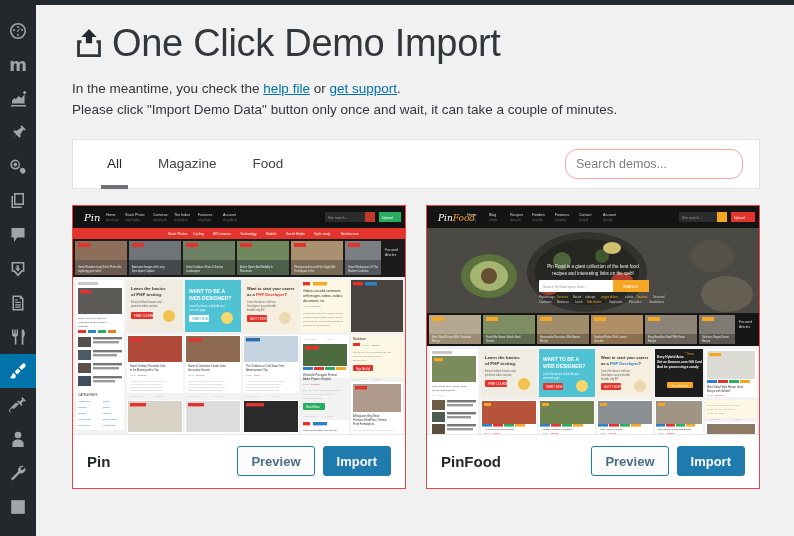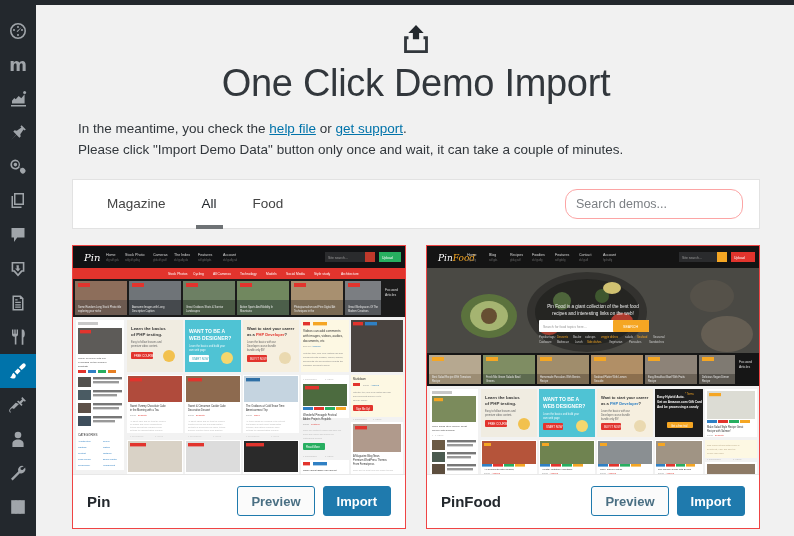--- a/index.html
+++ b/index.html
@@ -48,25 +48,24 @@
     flex: 1 1 auto; height: 536px; background: #f1f1f1;
     padding: 5px 0 0 0; overflow: hidden; position: relative;
   }
   .inner { padding: 18px 34px 0 36px; }
 
   h1.page-title {
     font-size: 38px; font-weight: 400; color: #32373c;
     letter-spacing: -0.3px; display: flex; align-items: center;
     gap: 6px; line-height: 1.1; margin-bottom: 14px;
     font-family: "Liberation Sans", sans-serif;
-    flex-direction: column;
   }
   .upload-icon { flex: 0 0 34px; width: 34px; height: 34px; display:block; }
 
-  .intro { font-size: 13.5px; color: #32373c; line-height: 1.55; margin-left: 6px; }
+  .intro { font-size: 13.5px; color: #32373c; line-height: 1.55; }
   .intro a { color: #0073aa; text-decoration: underline; }
 
   
   .panel {
     margin-top: 18px; background: #fff; border: 1px solid #e2e2e2;
     padding: 0 16px; height: 50px;
     display: flex; align-items: center; justify-content: space-between;
   }
   .tabs { display: flex; align-items: stretch; height: 50px; }
   .tab {
@@ -237,22 +236,22 @@
 
       <div class="intro">
         <div>
           <span>In the meantime, you check the </span><a href="#">help file</a><span> or </span><a href="#">get support</a><span>.</span>
         </div>
         <div>Please click "Import Demo Data" button only once and wait, it can take a couple of minutes.</div>
       </div>
 
       <div class="panel">
         <div class="tabs">
+          <div class="tab active">All</div>
           <div class="tab">Magazine</div>
-          <div class="tab active">All</div>
           <div class="tab">Food</div>
         </div>
         <input class="search-box" type="text" placeholder="Search demos..." style="">
       </div>
 
       <div class="grid">
 
         <div class="card">
           <div class="thumb">
             <svg viewBox="0 0 332 228" preserveAspectRatio="none">

